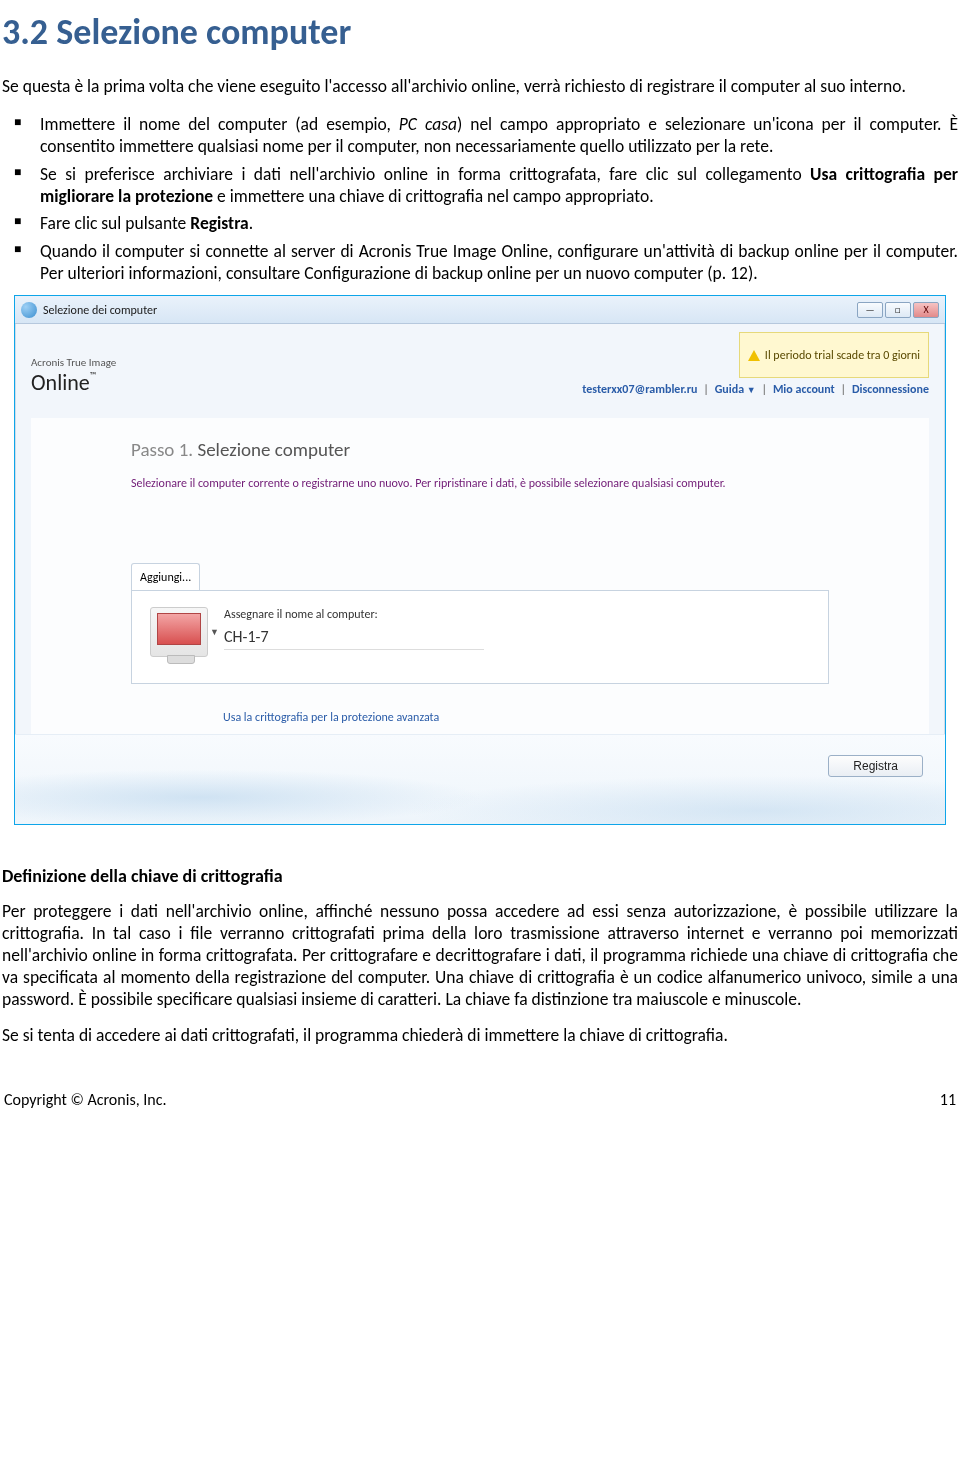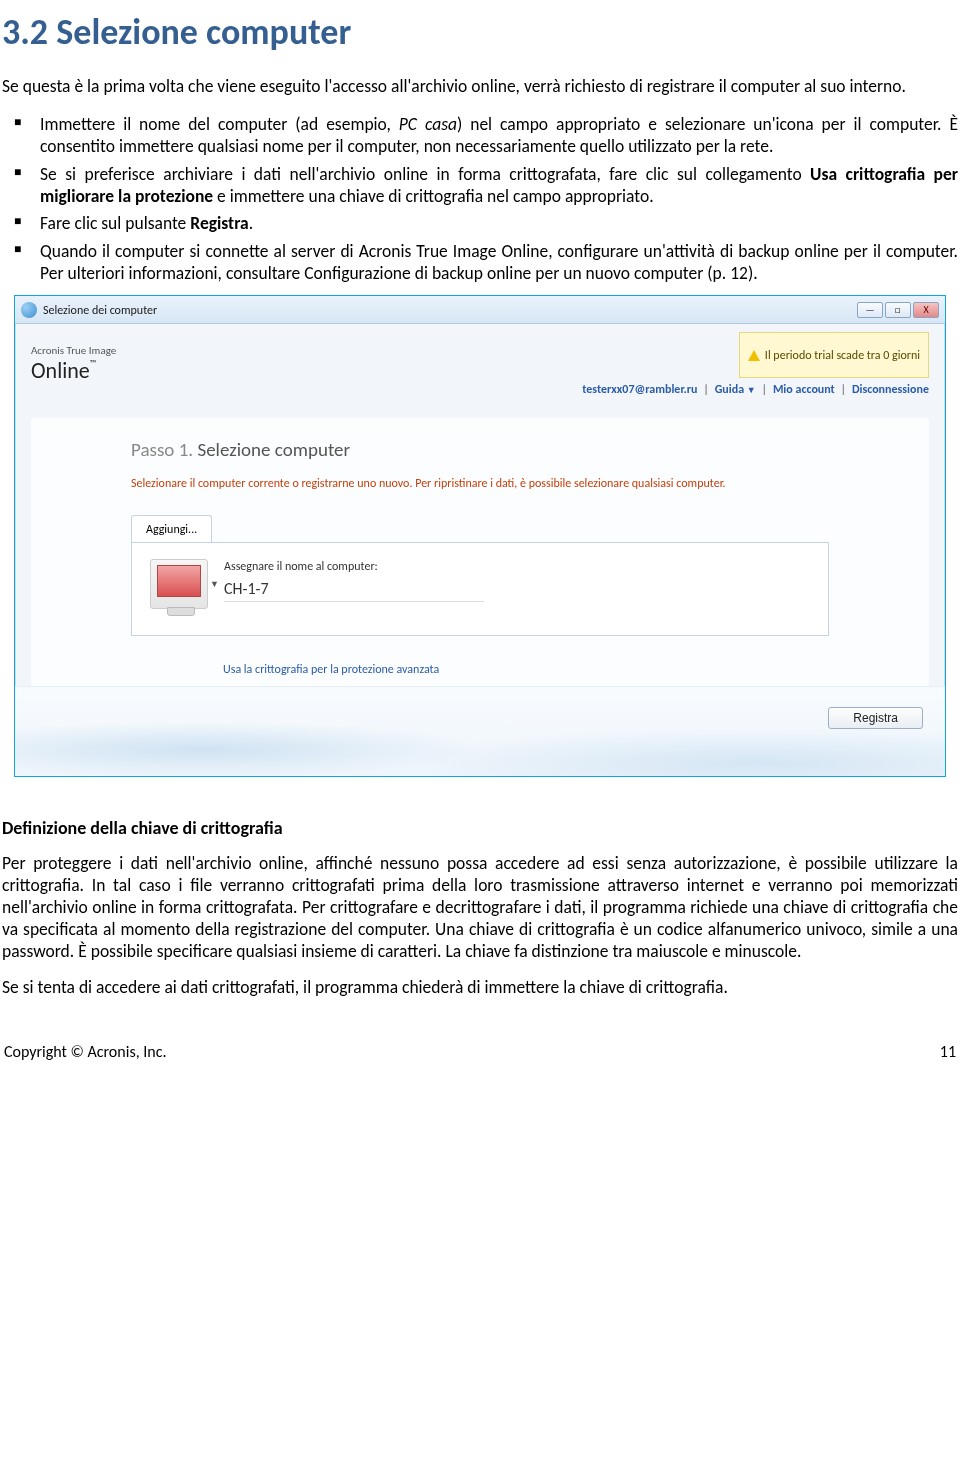--- a/index.html
+++ b/index.html
@@ -88,21 +88,21 @@
     background: linear-gradient(#f8fbfe,#dde9f5);
     font-size: 10px;
     line-height: 13px;
     text-align: center;
     color: #333;
   }
   .win-btn.close { background: linear-gradient(#f6c3c3,#e28a8a); color:#5a0000;}
   .topbar {
     display: flex;
     justify-content: space-between;
-    align-items: center;
+    align-items: flex-end;
     padding: 8px 16px 4px 16px;
   }
   .brand { display:flex; flex-direction:column; }
   .brand-line1 { font-size: 11px; color:#555; }
   .brand-line2 { font-size: 22px; color:#222; }
   .brand-line2 .tm { font-size:9px; vertical-align: top; }
   .topright { text-align: right; font-size: 12px; }
   .trial-banner {
     background: #fff8d0;
     border: 1px solid #e6d97a;
@@ -124,30 +124,31 @@
   .account-links span { cursor: pointer; font-weight: bold; }
   .sep { color:#888; margin:0 3px; }
   .tri { font-size:9px; color:#2a5ca8; }
   .main-area {
     background: #fcfdfe;
     margin: 18px 16px 0 16px;
     padding: 20px 100px 10px 100px;
   }
   .step-title { font-size: 19px; color:#555; margin-bottom: 14px; }
   .step-title .thin { color:#888; font-weight:300; }
-  .step-desc { font-size: 12px; color:#c2410c; line-height:1.35; margin-bottom: 24px; }
+  .step-desc { font-size: 12px; color:#701a75; line-height:1.35; margin-bottom: 24px; }
   .tab-row { display:flex; }
   .tab {
     border: 1px solid #c7d3e0;
     border-bottom: none;
     background: #fff;
-    padding: 6px 14px;
+    padding: 6px 8px;
     font-size: 12px;
     border-radius: 3px 3px 0 0;
     margin-right: -1px;
+    margin-top: 48px;
   }
   .panel {
     border: 1px solid #c7d3e0;
     background: #fff;
     padding: 16px 18px 26px 18px;
     display: flex;
     gap: 16px;
     align-items: flex-start;
   }
   .comp-icon {

